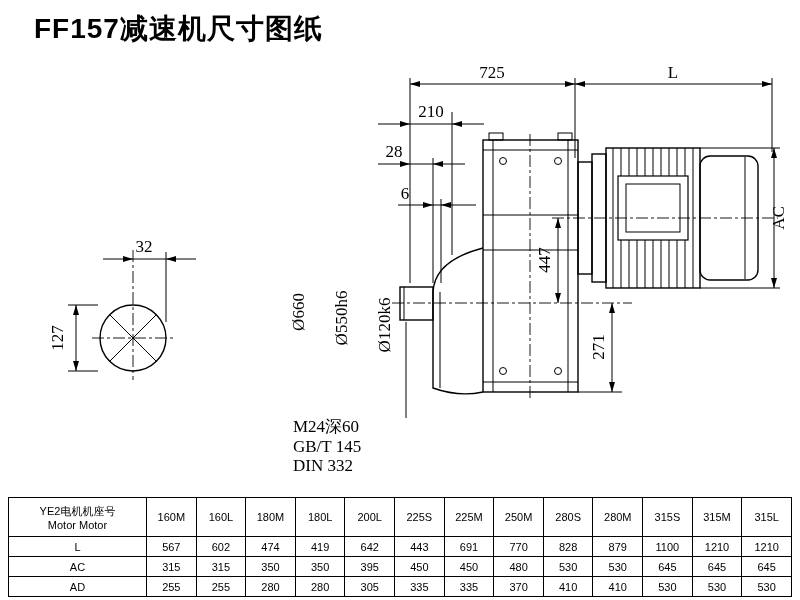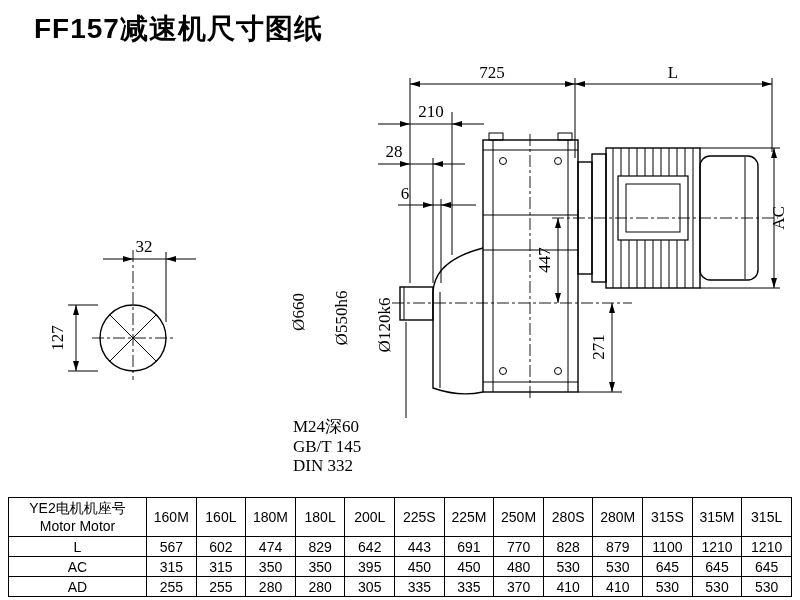--- a/index.html
+++ b/index.html
@@ -6,21 +6,21 @@
   .page{position:relative;width:800px;height:600px;background:#fff;overflow:hidden;font-family:"Liberation Sans",sans-serif;color:#000;}
   .title{position:absolute;left:34px;top:12px;font:700 28px/1.2 "Liberation Sans",sans-serif;letter-spacing:1px;white-space:nowrap;text-align:center;}
   .logo{position:absolute;left:38px;top:86px;width:138px;height:34px;border:3px solid #15156d;display:flex;align-items:center;justify-content:center;background:#fff;}
   .logo span{font:700 26px/1 "Liberation Serif",serif;color:#2424ad;letter-spacing:1px;}
   .drawing{position:absolute;left:0;top:0;}
   .ol{stroke:#000;stroke-width:1.4;fill:none;}
   .thin{stroke:#000;stroke-width:1;fill:none;}
   .cl{stroke:#000;stroke-width:0.9;fill:none;stroke-dasharray:12 3 3 3;}
   .wfill{fill:#fff;stroke:#000;stroke-width:1.2;}
   .dtext{font-family:"Liberation Serif",serif;font-size:17px;fill:#000;}
-  .dim-table{position:absolute;left:8px;top:497px;width:784px;border-collapse:collapse;table-layout:fixed;font-size:14px;background:#fff;border-radius:15px;}
+  .dim-table{position:absolute;left:8px;top:497px;width:784px;border-collapse:collapse;table-layout:fixed;font-size:11px;background:#fff;border-radius:15px;}
   .dim-table th,.dim-table td{border:1px solid #000;text-align:center;padding:0;font-weight:400;height:19px;overflow:hidden;white-space:nowrap;}
   .dim-table thead th{height:38px;}
   .dim-table col.c0{width:138px;}
 </style>
 </head>
 <body>
 
 <div class="page">
 
   <svg class="drawing" width="800" height="497" viewBox="0 0 800 497">
@@ -178,21 +178,21 @@
         <th>315M</th>
         <th>315L</th>
       </tr>
     </thead>
     <tbody>
       <tr>
         <td>L</td>
         <td>567</td>
         <td>602</td>
         <td>474</td>
-        <td>829</td>
+        <td>419</td>
         <td>642</td>
         <td>443</td>
         <td>691</td>
         <td>770</td>
         <td>828</td>
         <td>879</td>
         <td>1100</td>
         <td>1210</td>
         <td>1210</td>
       </tr>

